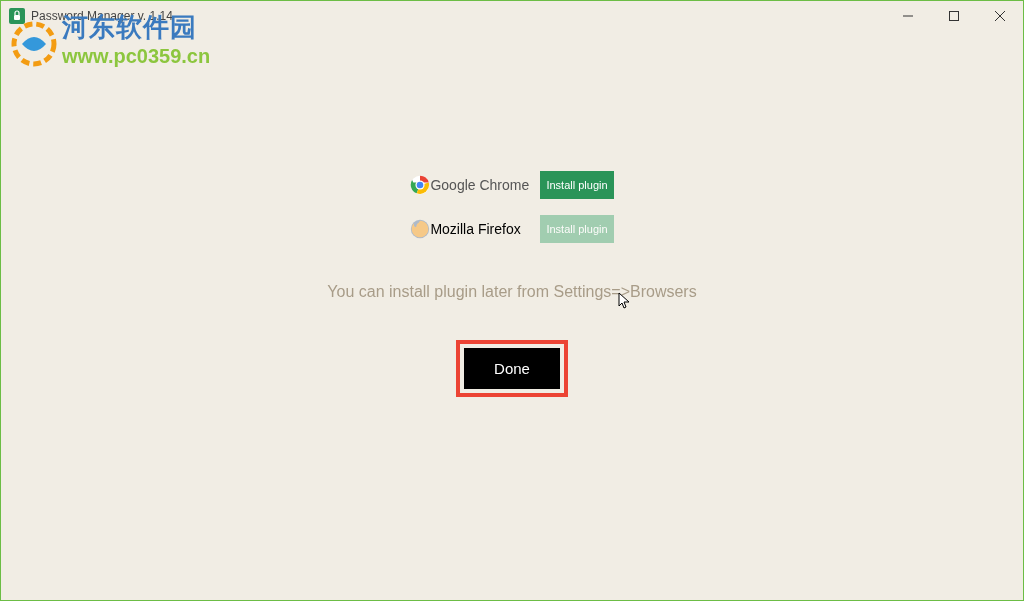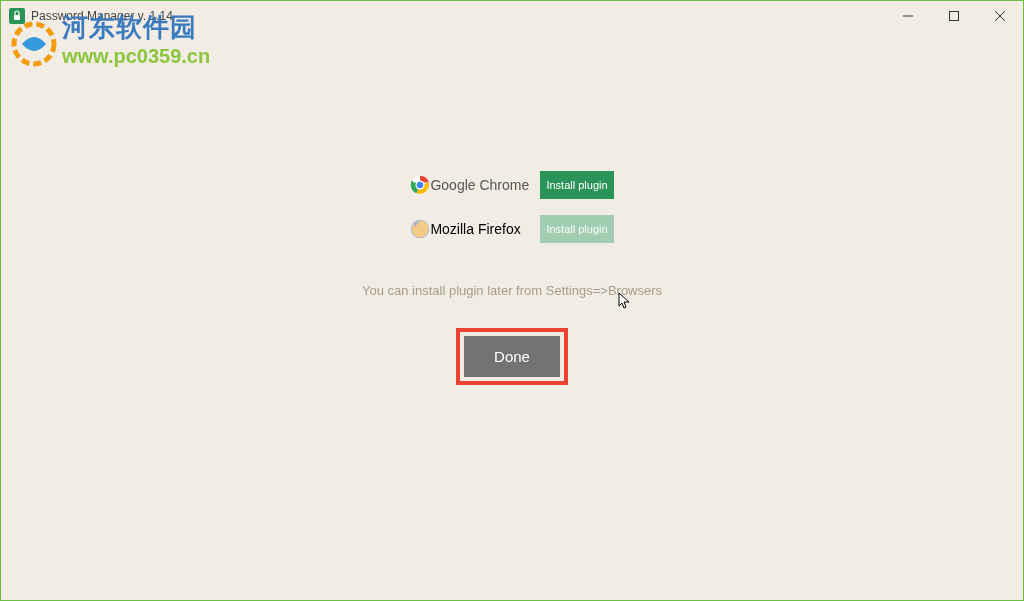--- a/index.html
+++ b/index.html
@@ -121,32 +121,32 @@
       cursor: pointer;
       position: relative;
     }
     
     .install-btn.disabled {
       background: #94c8a7;
       opacity: 0.85;
     }
     
     .hint-text {
-      font-size: 13px;
+      font-size: 16px;
       color: #a89c88;
-      margin-bottom: 30px;
+      margin-bottom: 39px;
     }
     
     .done-wrapper {
       border: 4px solid #ec4434;
       padding: 4px;
     }
     
     .done-btn {
-      background: #737373;
+      background: #000000;
       color: white;
       border: none;
       padding: 12px 30px;
       font-size: 15px;
       cursor: pointer;
       min-width: 90px;
     }
     
     .cursor {
       position: absolute;

